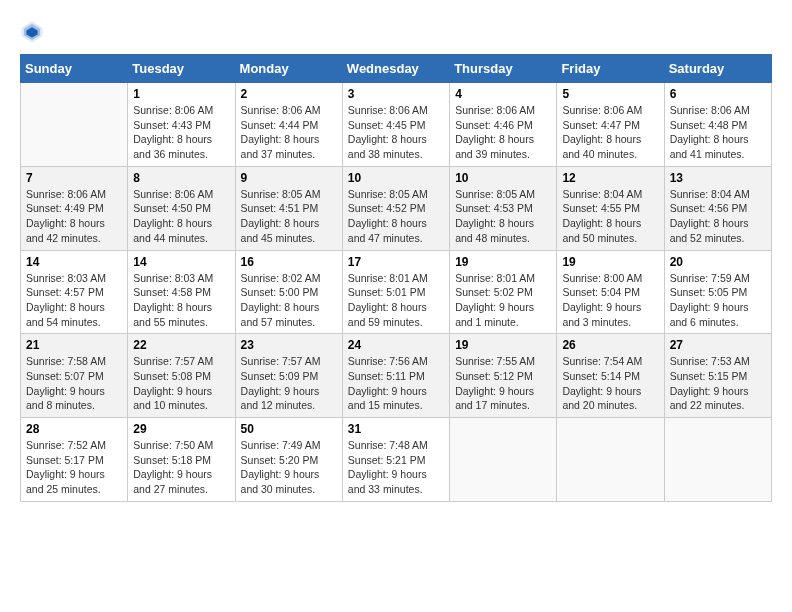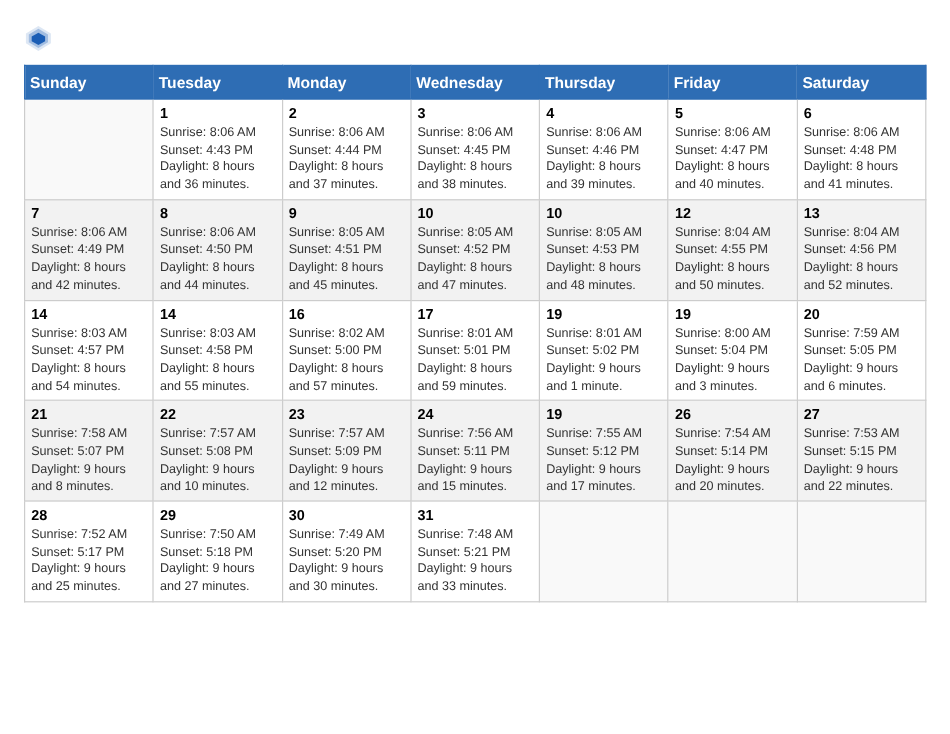--- a/index.html
+++ b/index.html
@@ -187,21 +187,21 @@
         <td><span class="day-number">26</span>
         <span class="day-info">Sunrise: 7:54 AM<br>Sunset: 5:14 PM<br>Daylight: 9 hours and 20 minutes.</span></td>
         <td><span class="day-number">27</span>
         <span class="day-info">Sunrise: 7:53 AM<br>Sunset: 5:15 PM<br>Daylight: 9 hours and 22 minutes.</span></td>
       </tr>
       <tr>
         <td><span class="day-number">28</span>
         <span class="day-info">Sunrise: 7:52 AM<br>Sunset: 5:17 PM<br>Daylight: 9 hours and 25 minutes.</span></td>
         <td><span class="day-number">29</span>
         <span class="day-info">Sunrise: 7:50 AM<br>Sunset: 5:18 PM<br>Daylight: 9 hours and 27 minutes.</span></td>
-        <td><span class="day-number">30</span>
+        <td><span class="day-number">50</span>
         <span class="day-info">Sunrise: 7:49 AM<br>Sunset: 5:20 PM<br>Daylight: 9 hours and 30 minutes.</span></td>
         <td><span class="day-number">31</span>
         <span class="day-info">Sunrise: 7:48 AM<br>Sunset: 5:21 PM<br>Daylight: 9 hours and 33 minutes.</span></td>
         <td class="empty-cell"></td>
         <td class="empty-cell"></td>
         <td class="empty-cell"></td>
       </tr>
     </tbody>
 </table>
 

